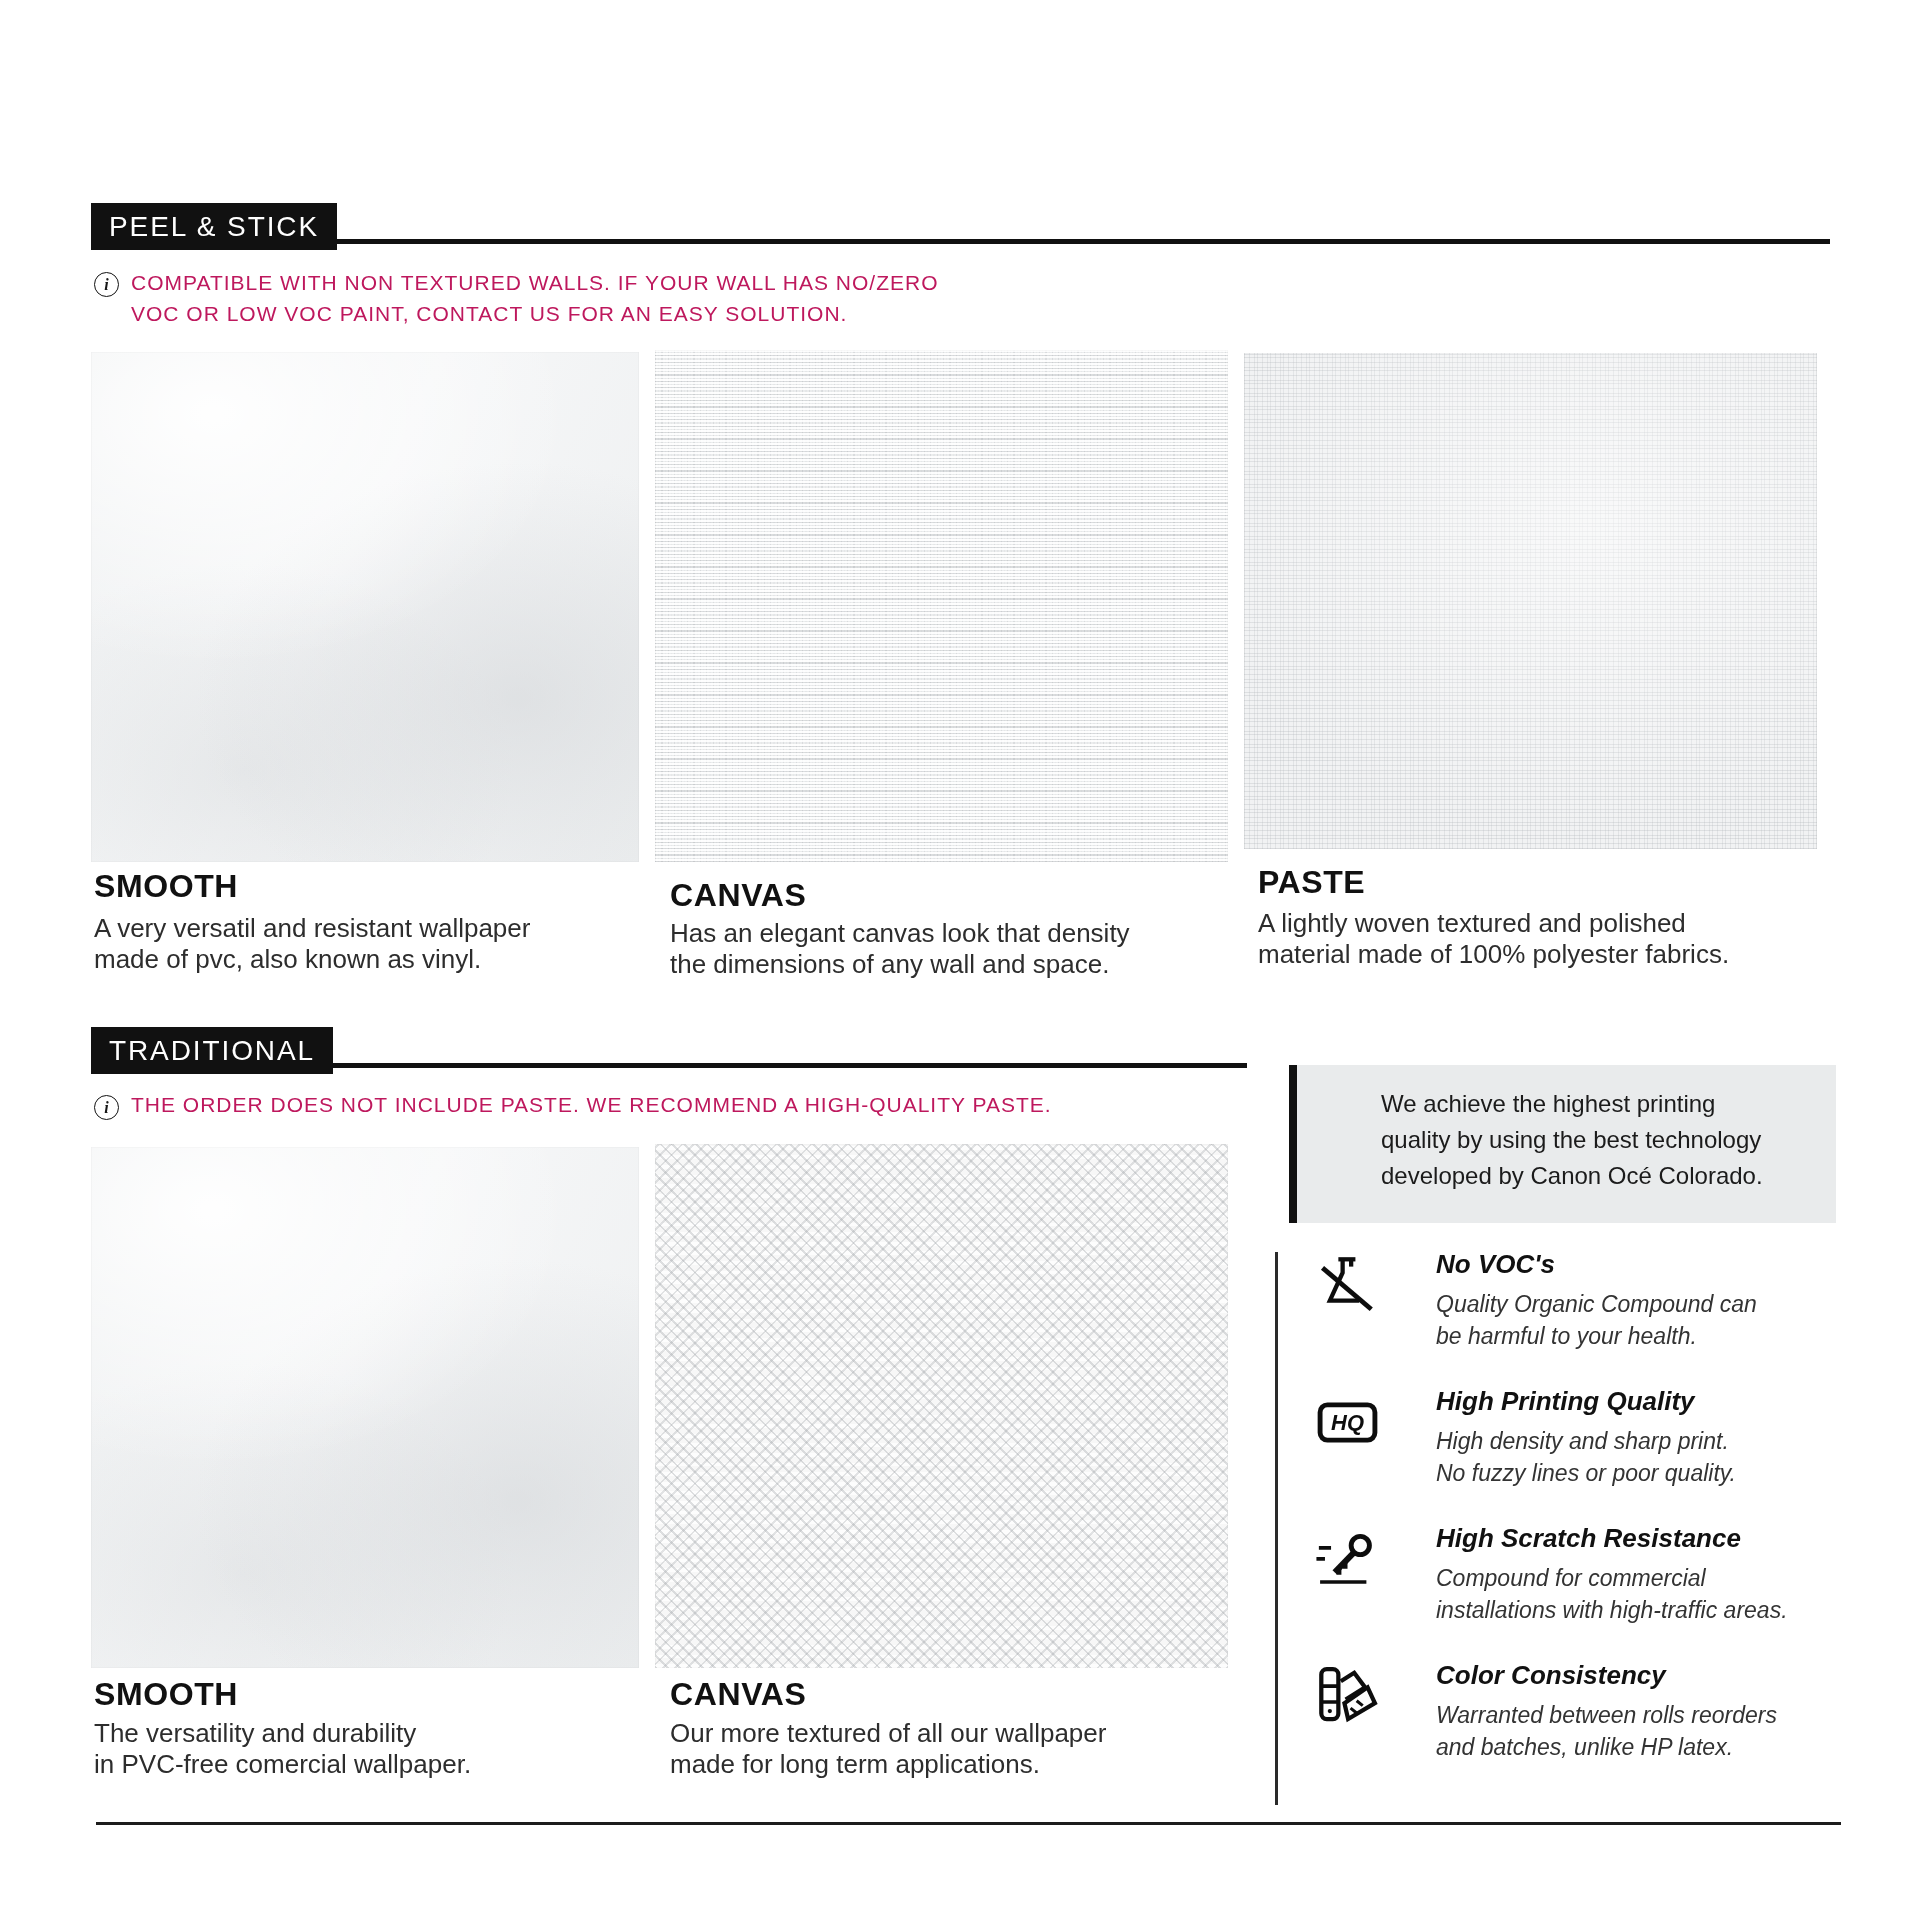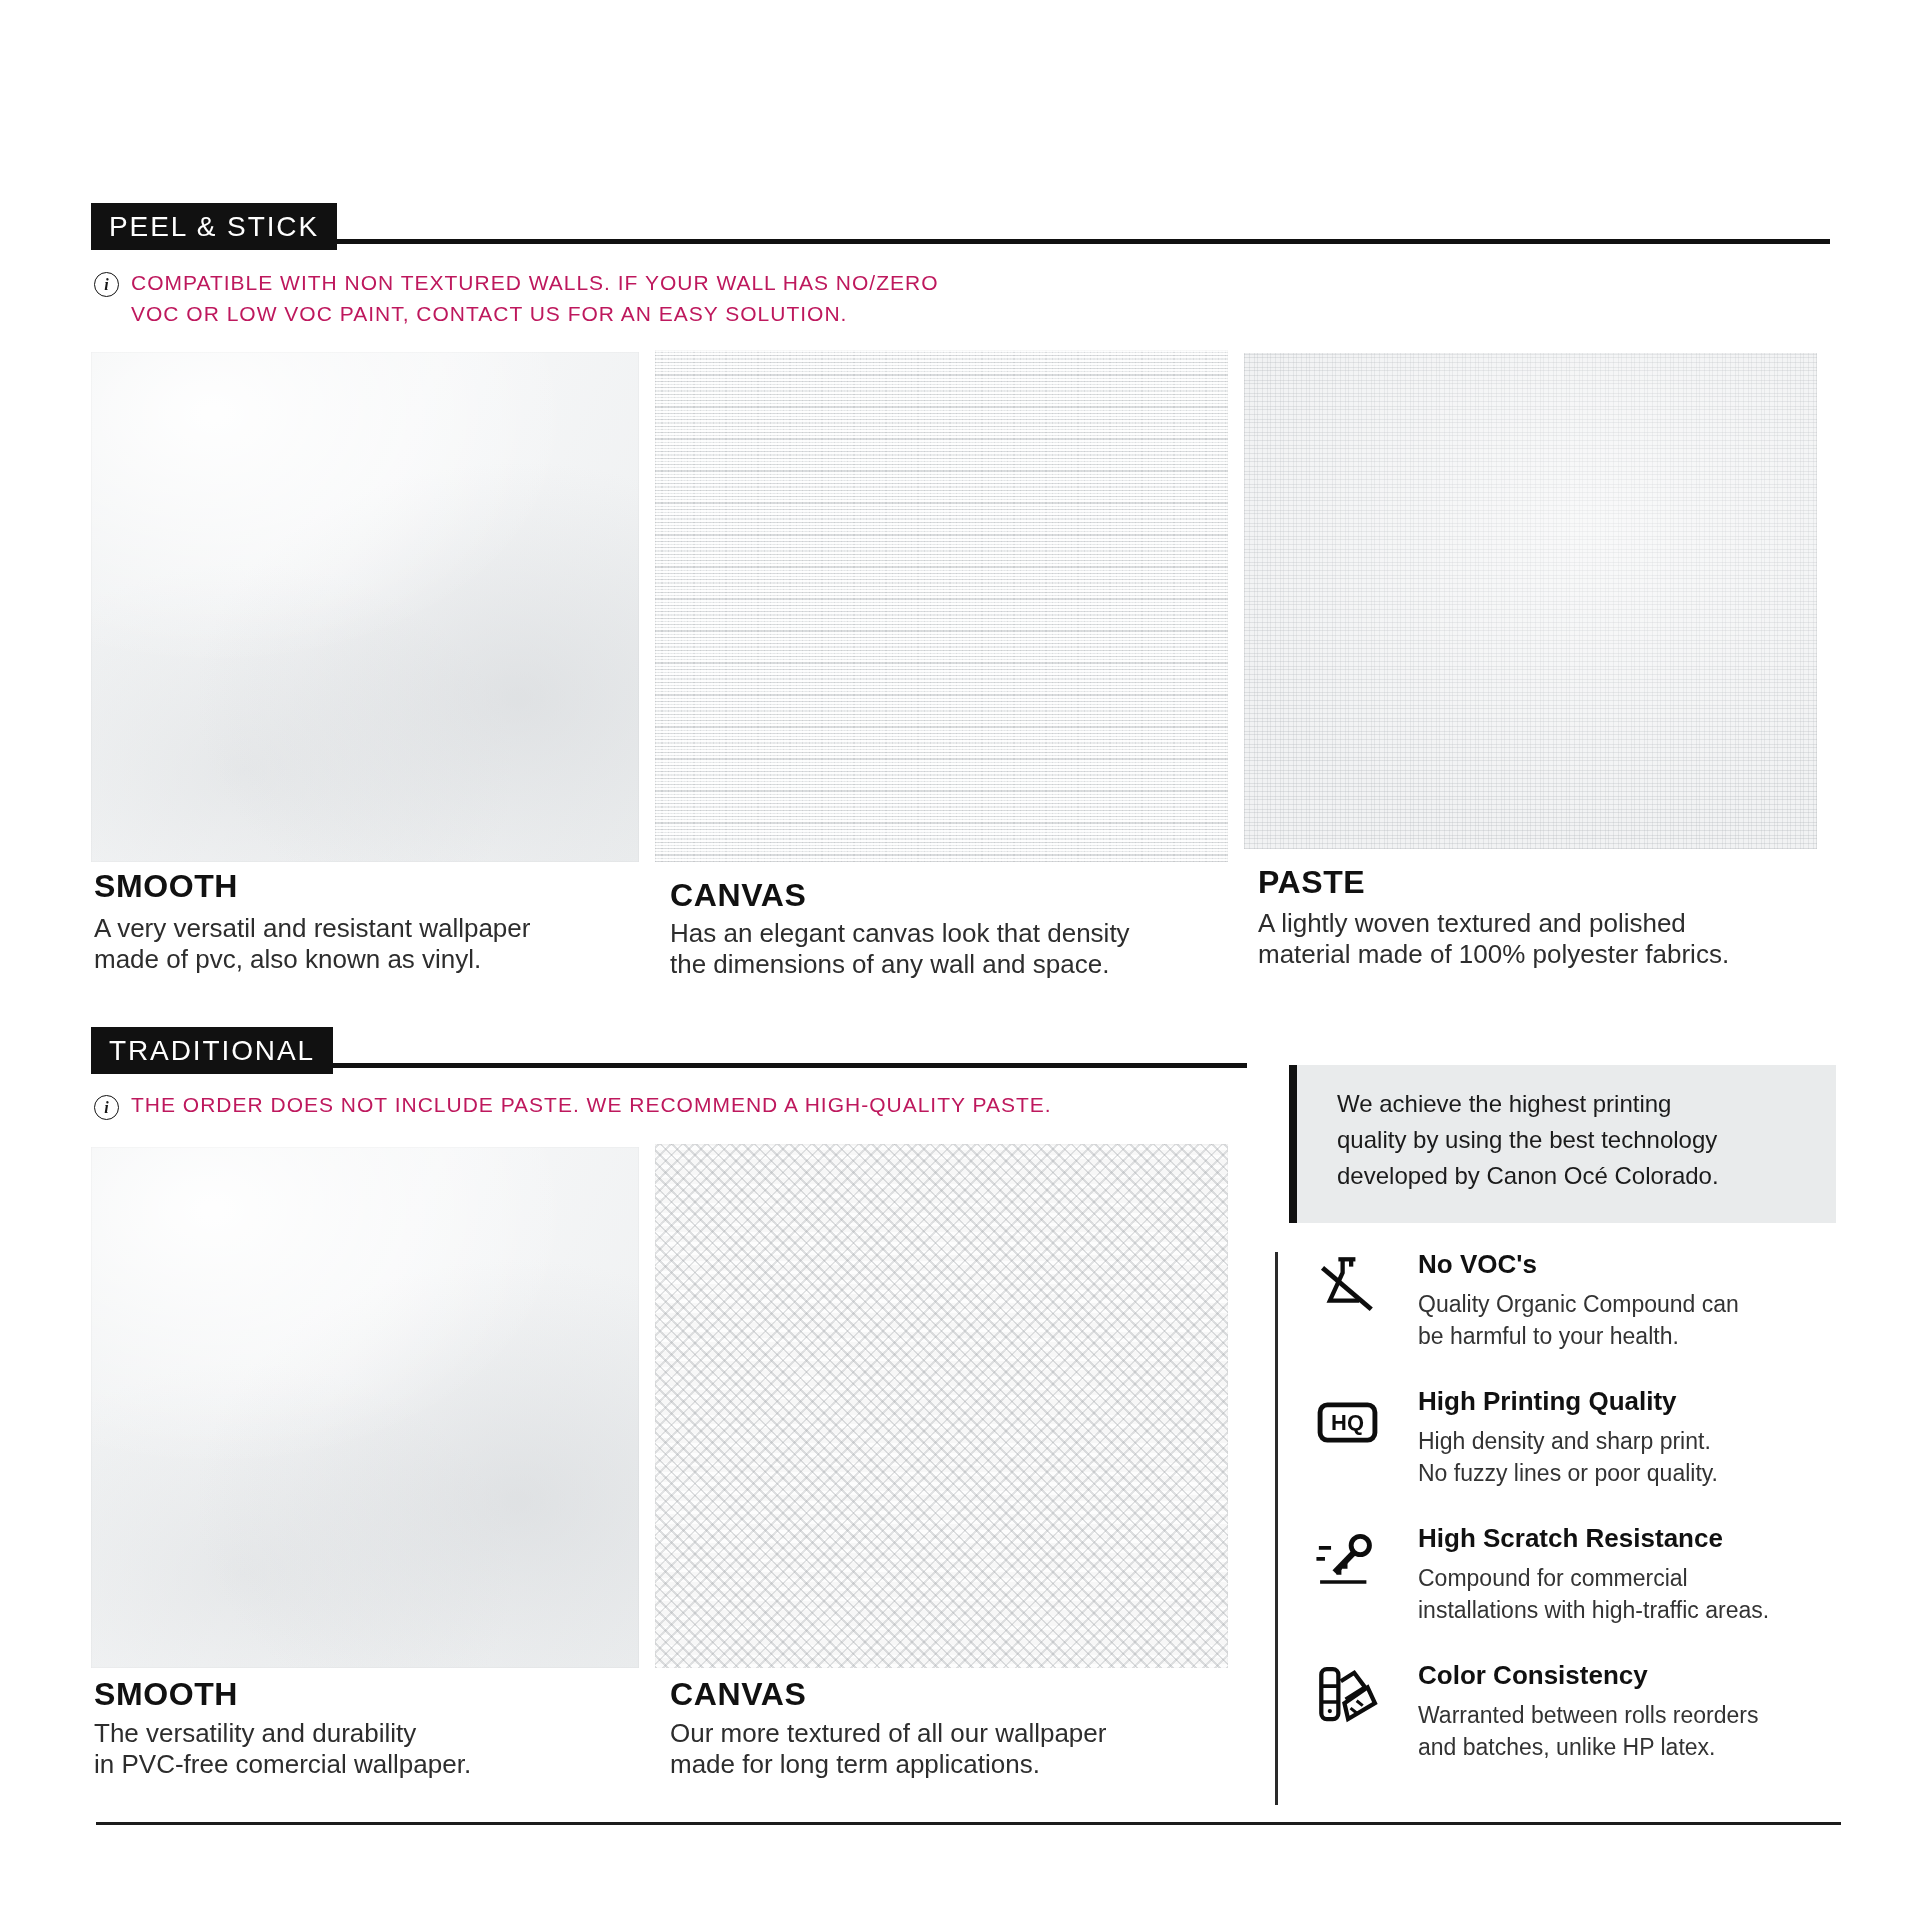--- a/index.html
+++ b/index.html
@@ -33,21 +33,21 @@
     repeating-linear-gradient(-45deg, rgba(148,153,158,0.26) 0 1.9px, transparent 1.9px 8.3px),
     repeating-linear-gradient(0deg, rgba(255,255,255,0.75) 0 3.9px, transparent 3.9px 9.6px);}
 
   .swatch-name{font-size:32px;font-weight:700;letter-spacing:0.6px;color:#111;white-space:nowrap;}
   .swatch-desc{font-size:26px;line-height:31px;color:#2d2d2d;white-space:nowrap;}
 
   .panel{background:#e9ebec;border-left:8.3px solid #111;}
   .panel-text{font-size:24px;line-height:36px;color:#1b1b1b;}
 
   .feat-vline{background:#2a2a2a;}
-  .feature{display:flex;gap:35px;align-items:flex-start;}
+  .feature{display:flex;gap:53px;align-items:flex-start;font-style:italic;}
   .feature .icon-box{width:72px;height:72px;flex:0 0 72px;display:flex;align-items:center;justify-content:center;}
   .feature h4{margin:0 0 7.7px 0;font-size:26px;font-weight:700;color:#111;white-space:nowrap;}
   .feature .fdesc{font-size:23px;line-height:32px;color:#333;white-space:nowrap;}
 
   svg.licon{stroke:#0d0d0d;fill:none;stroke-width:7;}
 </style>
 </head>
 <body>
 
 <div class="page">
@@ -87,21 +87,21 @@
 
   <div class="abs swatch-name" style="left:94px;top:1676px;">SMOOTH</div>
   <div class="abs swatch-desc" style="left:94px;top:1718px;">The versatility and durability</div>
   <div class="abs swatch-desc" style="left:94px;top:1749px;">in PVC-free comercial wallpaper.</div>
 
   <div class="abs swatch-name" style="left:670px;top:1676px;">CANVAS</div>
   <div class="abs swatch-desc" style="left:670px;top:1718px;">Our more textured of all our wallpaper</div>
   <div class="abs swatch-desc" style="left:670px;top:1749px;">made for long term applications.</div>
 
   <div class="abs panel" style="left:1289px;top:1065px;width:539px;height:158px;">
-    <div class="panel-text" style="padding:20.5px 0 0 40px;">
+    <div class="panel-text" style="padding:20.5px 0 0 40px;margin-left:44px;">
       <div>We achieve the highest printing</div>
       <div>quality by using the best technology</div>
       <div>developed by Canon Océ Colorado.</div>
     </div>
   </div>
 
   <div class="abs feat-vline" style="left:1275px;top:1252px;width:2.6px;height:553px;"></div>
 
   <div class="abs feature" style="left:1311px;top:1249px;width:578px;">
     <div class="icon-box">

